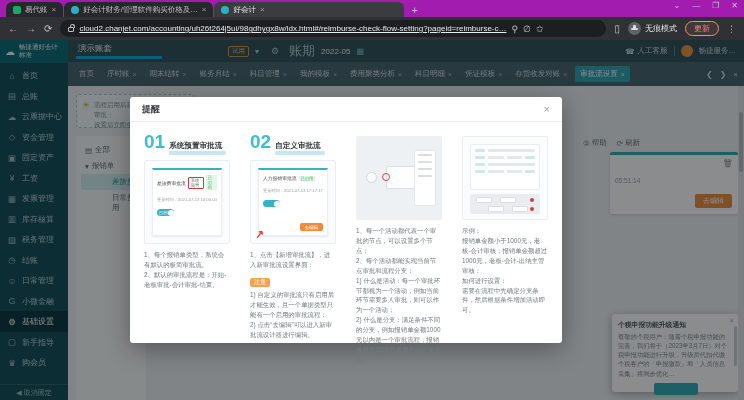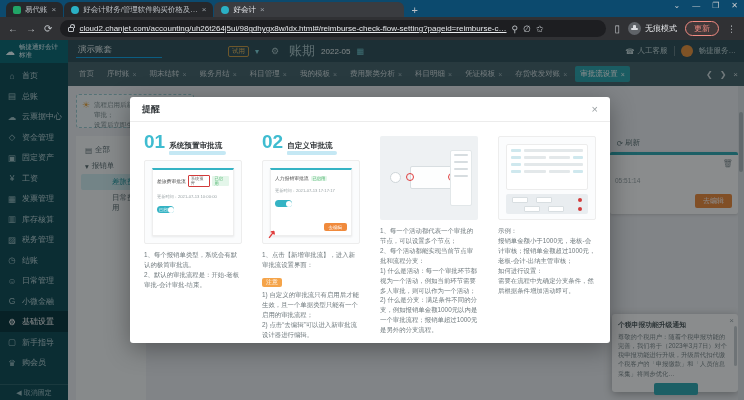--- a/index.html
+++ b/index.html
@@ -1,21 +1,21 @@
 <!DOCTYPE html>
 <html><head>
 <meta charset="utf-8">
 <style>
   * { margin:0; padding:0; box-sizing:border-box; }
   html,body { width:744px; height:400px; overflow:hidden; background:#000; }
   body { font-family:"Liberation Sans", sans-serif; position:relative; }
   .stage { position:absolute; inset:0; width:744px; height:400px; overflow:hidden; }
 
   
-  .tabstrip { height:17px; background:#0c4a6e; display:flex; align-items:flex-end; padding:2px 4px 0 6px; position:relative; }
+  .tabstrip { height:17px; background:#a21caf; display:flex; align-items:flex-end; padding:2px 4px 0 6px; position:relative; }
   .btab { display:flex; align-items:center; gap:4px; height:15px; padding:0 7px; border-radius:6px 6px 0 0;
           font-size:7.5px; color:#bdc1c6; background:#26282b; margin-right:1px; max-width:170px; min-width:0; }
   .btab .tlabel { white-space:nowrap; overflow:hidden; text-overflow:ellipsis; }
   .btab.active { background:#3a3c40; color:#e8eaed; min-width:190px;text-align:center; }
   .favicon { width:8px; height:8px; border-radius:2px; flex:none; }
   .fav-green { background:#21a567; }
   .fav-teal  { background:#2ab0c5; border-radius:50%; }
   .tabx { color:#9aa0a6; font-size:8px; flex:none; cursor:pointer; }
   .newtab { color:#bdc1c6; font-size:11px; margin-left:6px; line-height:13px; }
   .winctl { position:absolute; right:6px; top:1px; display:flex; gap:12px; color:#c7cacd; font-size:8px; align-items:center; }
@@ -44,21 +44,21 @@
   .logotxt { color:#eafcff; font-size:6.5px; line-height:1.25; }
   .nav { flex:1; padding-top:2px; overflow:hidden; }
   .navitem { display:flex; align-items:center; gap:5px; height:20.5px; padding:0 7px; color:#b9d2d6; font-size:8px; cursor:pointer; white-space:nowrap; }
   .navitem .nico { width:10px; font-size:8.5px; text-align:center; color:#9fc0c5; flex:none; }
   .navitem.active { background:#07333b; color:#fff; }
   .navitem.active .nico { color:#fff; }
   .pinrow { height:16px; border-top:1px solid rgba(255,255,255,.12); color:#9fc0c5; font-size:7px; display:flex; align-items:center; justify-content:center; gap:2px; }
 
   .appmain { flex:1; display:flex; flex-direction:column; min-width:0; position:relative; }
   .appheader { height:22px; background:#2e4f57; display:flex; align-items:center; padding:0 8px; gap:6px; color:#cfe0e2; }
-  .acctname { font-size:8.5px; color:#eef5f6; border-bottom:1px solid #0ea5e9; padding:0 2px 1px; min-width:86px; }
+  .acctname { font-size:8.5px; color:#eef5f6; border-bottom:3px solid #0ea5e9; padding:0 2px 1px; min-width:86px; }
   .trybadge { font-size:6.5px; color:#e8bb62; border:1px solid #c79a45; border-radius:2px; padding:0 3px; margin-left:60px; }
   .hdric { font-size:8px; color:#7fd3da; }
   .hdrgear { font-size:9px; color:#a9c3c7; margin-left:6px; }
   .periodlbl { font-size:13px; color:#a9c3c7; margin-left:4px; }
   .periodval { font-size:8px; color:#e6eff0; }
   .cal { font-size:8px; color:#6fc7cf; }
   .hdr-right { margin-left:auto; display:flex; align-items:center; gap:6px; }
   .svc { display:flex; align-items:center; gap:3px; font-size:7.5px; color:#c3d6d9; }
   .hdrdivider { width:1px; height:10px; background:rgba(255,255,255,.25); }
   .uav { width:12px; height:12px; border-radius:50%; background:#e8923c; }
@@ -93,21 +93,21 @@
   .noticetitle { font-size:6.8px; font-weight:bold; color:#4a5558; margin-bottom:2px; }
   .noticebody { font-size:6.3px; color:#7c878a; line-height:1.45; height:56px; overflow:hidden; }
   .noticescroll { position:absolute; right:1px; top:12px; width:3px; height:40px; background:#c9cfd2; border-radius:2px; }
   .bottombtn { position:absolute; right:40px; bottom:-3px; width:44px; height:12px; background:#2fa8b1; border-radius:2px; }
   .vscroll { position:absolute; right:0; top:0; bottom:0; width:6px; background:#dfe3e6; }
   .vscroll .thumb { position:absolute; top:26px; right:1px; width:4px; height:60px; background:#b3bcc0; border-radius:2px; }
 
   .overlay { position:absolute; inset:0; background:rgba(8,12,14,.47); z-index:5; }
 
   
-  .modal { position:absolute; left:130px; top:57px; width:480px; height:246px; background:#fff; border-radius:3px; z-index:10;
+  .modal { position:absolute; left:130px; top:57px; width:432px; height:246px; background:#fff; border-radius:3px; z-index:10;
            box-shadow:0 6px 24px rgba(0,0,0,.35); }
   .mhead { height:25px; border-bottom:1px solid #ececec; display:flex; align-items:center; padding:0 12px; }
   .mtitle { font-size:9px; font-weight:bold; color:#3a3f42; }
   .mclose { margin-left:auto; color:#9aa0a3; font-size:11px; cursor:pointer; }
   .mbody { display:grid; grid-template-columns:repeat(4,1fr); gap:20px; padding:10px 14px 8px; }
   .stephead { display:flex; align-items:baseline; gap:4px; height:24px; }
   .stepnum { font-size:19px; font-weight:800; color:#3fbcd0; line-height:1; }
   .steptitle { font-size:7.6px; font-weight:bold; color:#34393c; position:relative; padding-bottom:3px; }
   .steptitle:after { content:""; position:absolute; left:0; right:-4px; bottom:-1px; height:4px; background:#bfe6f3; border-radius:3px 6px 6px 3px; opacity:.9; }
   .imgbox { margin-top:4px; height:84px; border:1px solid #ededed; border-radius:2px; background:#fbfcfd; padding:7px; position:relative; overflow:hidden; }

